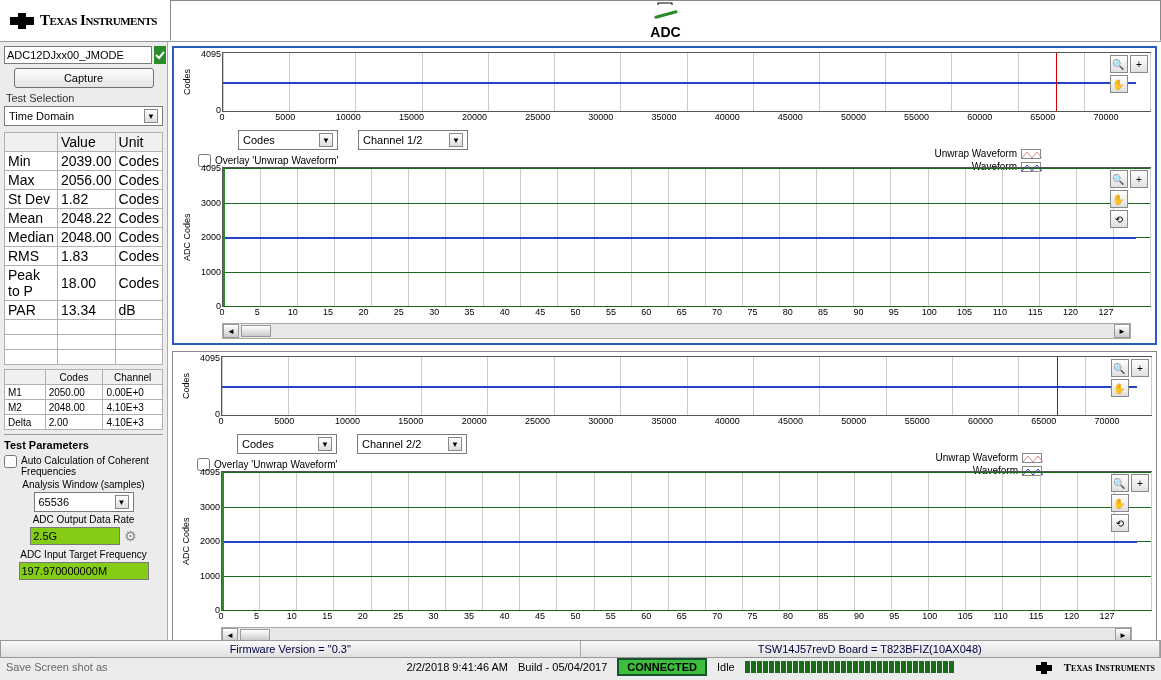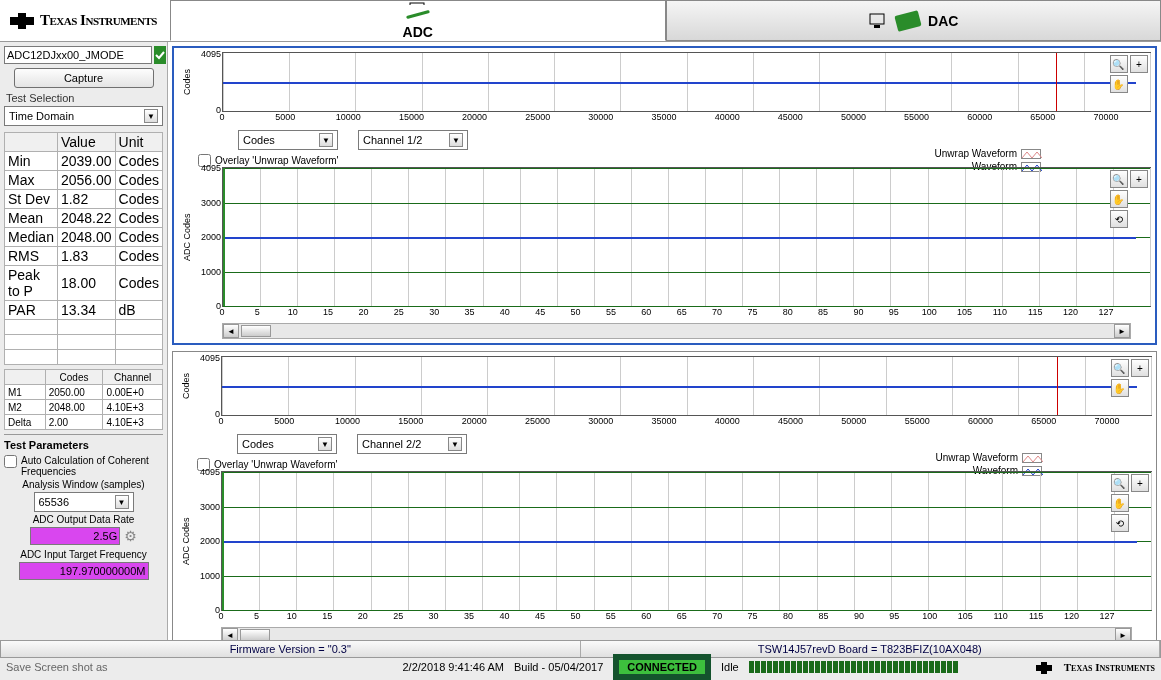--- a/index.html
+++ b/index.html
@@ -20,21 +20,21 @@
 .dd { background: #fff; border: 1px solid #7a7a7a; padding: 2px 4px; font-size: 11px; display: flex; justify-content: space-between; align-items: center; cursor: pointer; }
 .dd-arrow { width: 14px; height: 14px; border: 1px solid #888; background: linear-gradient(#fff,#ddd); display: inline-flex; align-items: center; justify-content: center; font-size: 8px; }
 .stats-table { width: 100%; border-collapse: collapse; margin-top: 6px; font-size: 14px; padding-left: 32px; }
 .stats-table th, .stats-table td { border: 1px solid #b0b0b0; padding: 1px 3px; text-align: left; background: #fff; height: 15px; }
 .stats-table th { background: #f0f0f0; font-weight: normal; }
 .markers-table { width: 100%; border-collapse: collapse; margin-top: 4px; font-size: 10px; }
 .markers-table th, .markers-table td { border: 1px solid #b0b0b0; padding: 1px 3px; background: #fff; height: 15px; }
 .markers-table th { background: #f0f0f0; font-weight: normal; }
 .test-params-header { font-weight: bold; font-size: 11px; margin-top: 4px; border-top: 1px solid #999; padding-top: 4px; }
 .checkbox-row { display: flex; align-items: flex-start; gap: 4px; font-size: 10px; margin-top: 4px; }
-.param-input { width: 100px; margin: 2px auto; display: block; text-align: right; padding: 2px; border: 1px solid #7a7a7a; background: #d946ef; font-size: 11px; }
+.param-input { width: 100px; margin: 2px auto; display: block; text-align: left; padding: 2px; border: 1px solid #7a7a7a; background: #84cc16; font-size: 11px; }
 .param-label { text-align: center; font-size: 10px; margin-top: 2px; }
 .gear-row { display: flex; align-items: center; gap: 4px; }
 .content-area { flex: 1; background: #fff; padding: 4px; overflow: hidden; }
 .channel-block { border: 2px solid #2a5cbf; margin-bottom: 6px; padding: 4px; }
 .channel-block.ch2 { border: 1px solid #888; }
 .mini-plot { position: relative; height: 60px; display: flex; }
 .plot-ylabel { writing-mode: vertical-lr; transform: rotate(180deg); font-size: 9px; text-align: center; width: 14px; }
 .plot-area { flex: 1; position: relative; border: 1px solid #555; margin-left: 30px; }
 .plot-ytick { position: absolute; left: -28px; font-size: 9px; width: 26px; text-align: right; }
 .grid-v { position: absolute; top:0; bottom:0; width:1px; background:#ccc; }
@@ -48,21 +48,21 @@
 .plot-tools { position: absolute; top: 2px; right: 2px; width: 40px; }
 .tool-btn { width: 18px; height: 18px; border: 1px solid #888; background: linear-gradient(#fff,#e0e0e0); display: inline-flex; align-items: center; justify-content: center; font-size: 10px; cursor: pointer; margin: 1px; }
 .large-plot { position: relative; height: 140px; display: flex; }
 .overlay-row { display: flex; align-items: center; gap: 4px; font-size: 10px; margin-left: 20px; position: relative; }
 .hscroll { height: 16px; background: #e8e8e8; border: 1px solid #aaa; margin: 2px 20px 0 44px; position: relative; display: flex; align-items: center; }
 .hscroll-btn { width: 16px; height: 14px; background: linear-gradient(#fff,#ccc); border: 1px solid #999; display: flex; align-items: center; justify-content: center; font-size: 8px; cursor: pointer; }
 .hscroll-thumb { width: 30px; height: 12px; background: linear-gradient(#fff,#ccc); border: 1px solid #999; margin-left: 2px; }
 .status-bar { height: 18px; background: linear-gradient(#fafafa,#e0e0e0); border: 1px solid #999; display: flex; font-size: 11px; }
 .status-cell { flex: 1; padding: 2px 8px; border-right: 1px solid #aaa; text-align: center; color: #004; }
 .bottom-bar { height: 18px; background: #ececec; display: flex; align-items: center; font-size: 11px; padding: 0 6px; gap: 10px; }
-.connected-badge { background: #3dbf3d; color: #000; padding: 1px 8px; font-weight: bold; border: 6px solid #14532d; }
+.connected-badge { background: #3dbf3d; color: #000; padding: 1px 8px; font-weight: bold; border: 2px solid #14532d; }
 .idle-bar { flex: 1; display: flex; gap: 1px; }
 .idle-seg { width: 5px; height: 12px; background: #1a6b1a; }
 .chip-icon { width: 24px; height: 16px; background: #2a8c2a; border-radius: 2px; transform: rotate(-15deg); display: inline-block; }
 </style>
 </head>
 <body>
 
 <div class="top-header">
   <div class="ti-logo">
     <svg width="28" height="24" viewBox="0 0 28 24">
@@ -70,28 +70,20 @@
       </svg>
     <span class="ti-logo-text">Texas Instruments</span>
   </div>
   <div class="tab active">
     <svg width="20" height="18">
         <rect x="2" y="2" width="14" height="10" fill="none" stroke="#000"></rect>
         <rect x="6" y="13" width="6" height="3" fill="#000"></rect>
       </svg>
     <span class="chip-icon"></span>
     <span>ADC</span>
-  </div>
-  <div class="tab">
-    <svg width="20" height="18">
-        <rect x="2" y="2" width="14" height="10" fill="none" stroke="#000"></rect>
-        <rect x="6" y="13" width="6" height="3" fill="#000"></rect>
-      </svg>
-    <span class="chip-icon"></span>
-    <span>DAC</span>
   </div>
 </div>
 
 <div class="main">
   <div class="sidebar">
     <div class="device-select">
       <input value="ADC12DJxx00_JMODE" style="">
       <div class="green-box">
           <svg width="12" height="12">
             <path d="M2 6 L5 9 L10 3" stroke="#fff" stroke-width="2" fill="none"></path>

